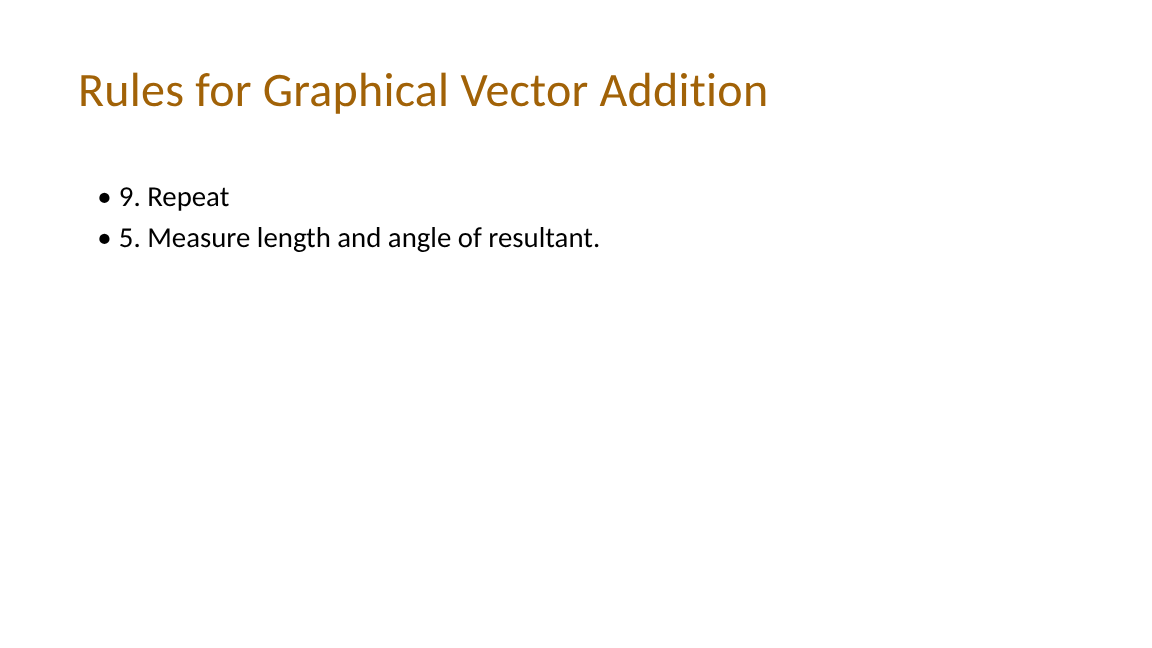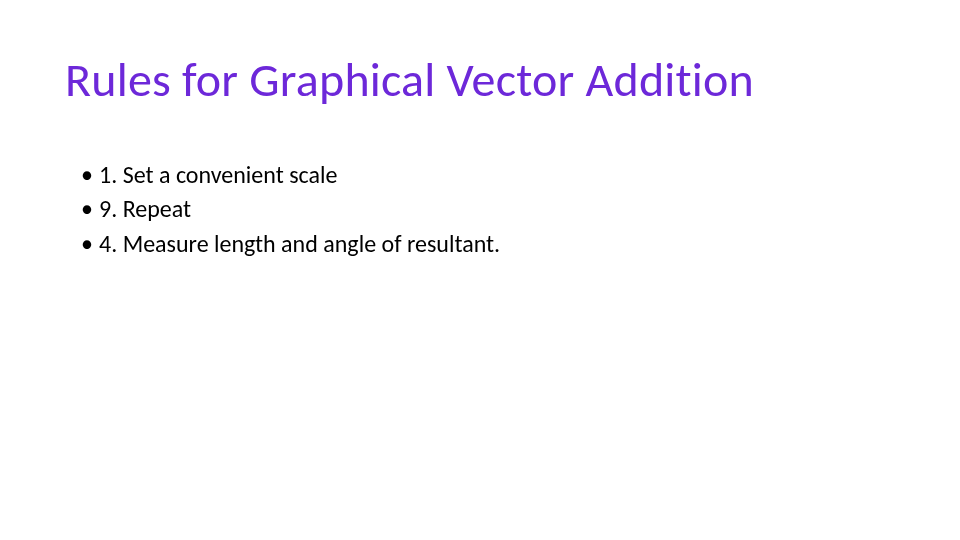--- a/index.html
+++ b/index.html
@@ -10,23 +10,23 @@
     body {
       width: 960px;
       height: 540px;
       background: #ffffff;
       font-family: Calibri, 'Segoe UI', Arial, sans-serif;
       color: #000000;
       padding: 50px 65px 0 65px;
       overflow: hidden;
     }
     .title {
-      font-size: 48px;
+      font-size: 40px;
       font-weight: 400;
-      color: #6d28d9;
+      color: #a16207;
       margin-bottom: 50px;
       letter-spacing: 0.2px;
     }
     .bullet-list {
       list-style: none;
       font-size: 24px;
       line-height: 1.35;
       color: #000000;
       padding-left: 16px;
     }
@@ -42,16 +42,15 @@
       top: 0;
       font-size: 24px;
     }
   </style>
 </head>
 <body>
 
 <h1 class="title">Rules for Graphical Vector Addition</h1>
 
 <ul class="bullet-list">
-  <li>1.  Set a convenient scale</li>
   <li>9.  Repeat</li>
-  <li>4. Measure length and angle of resultant.</li>
+  <li>5. Measure length and angle of resultant.</li>
 </ul>
 
 </body></html>

